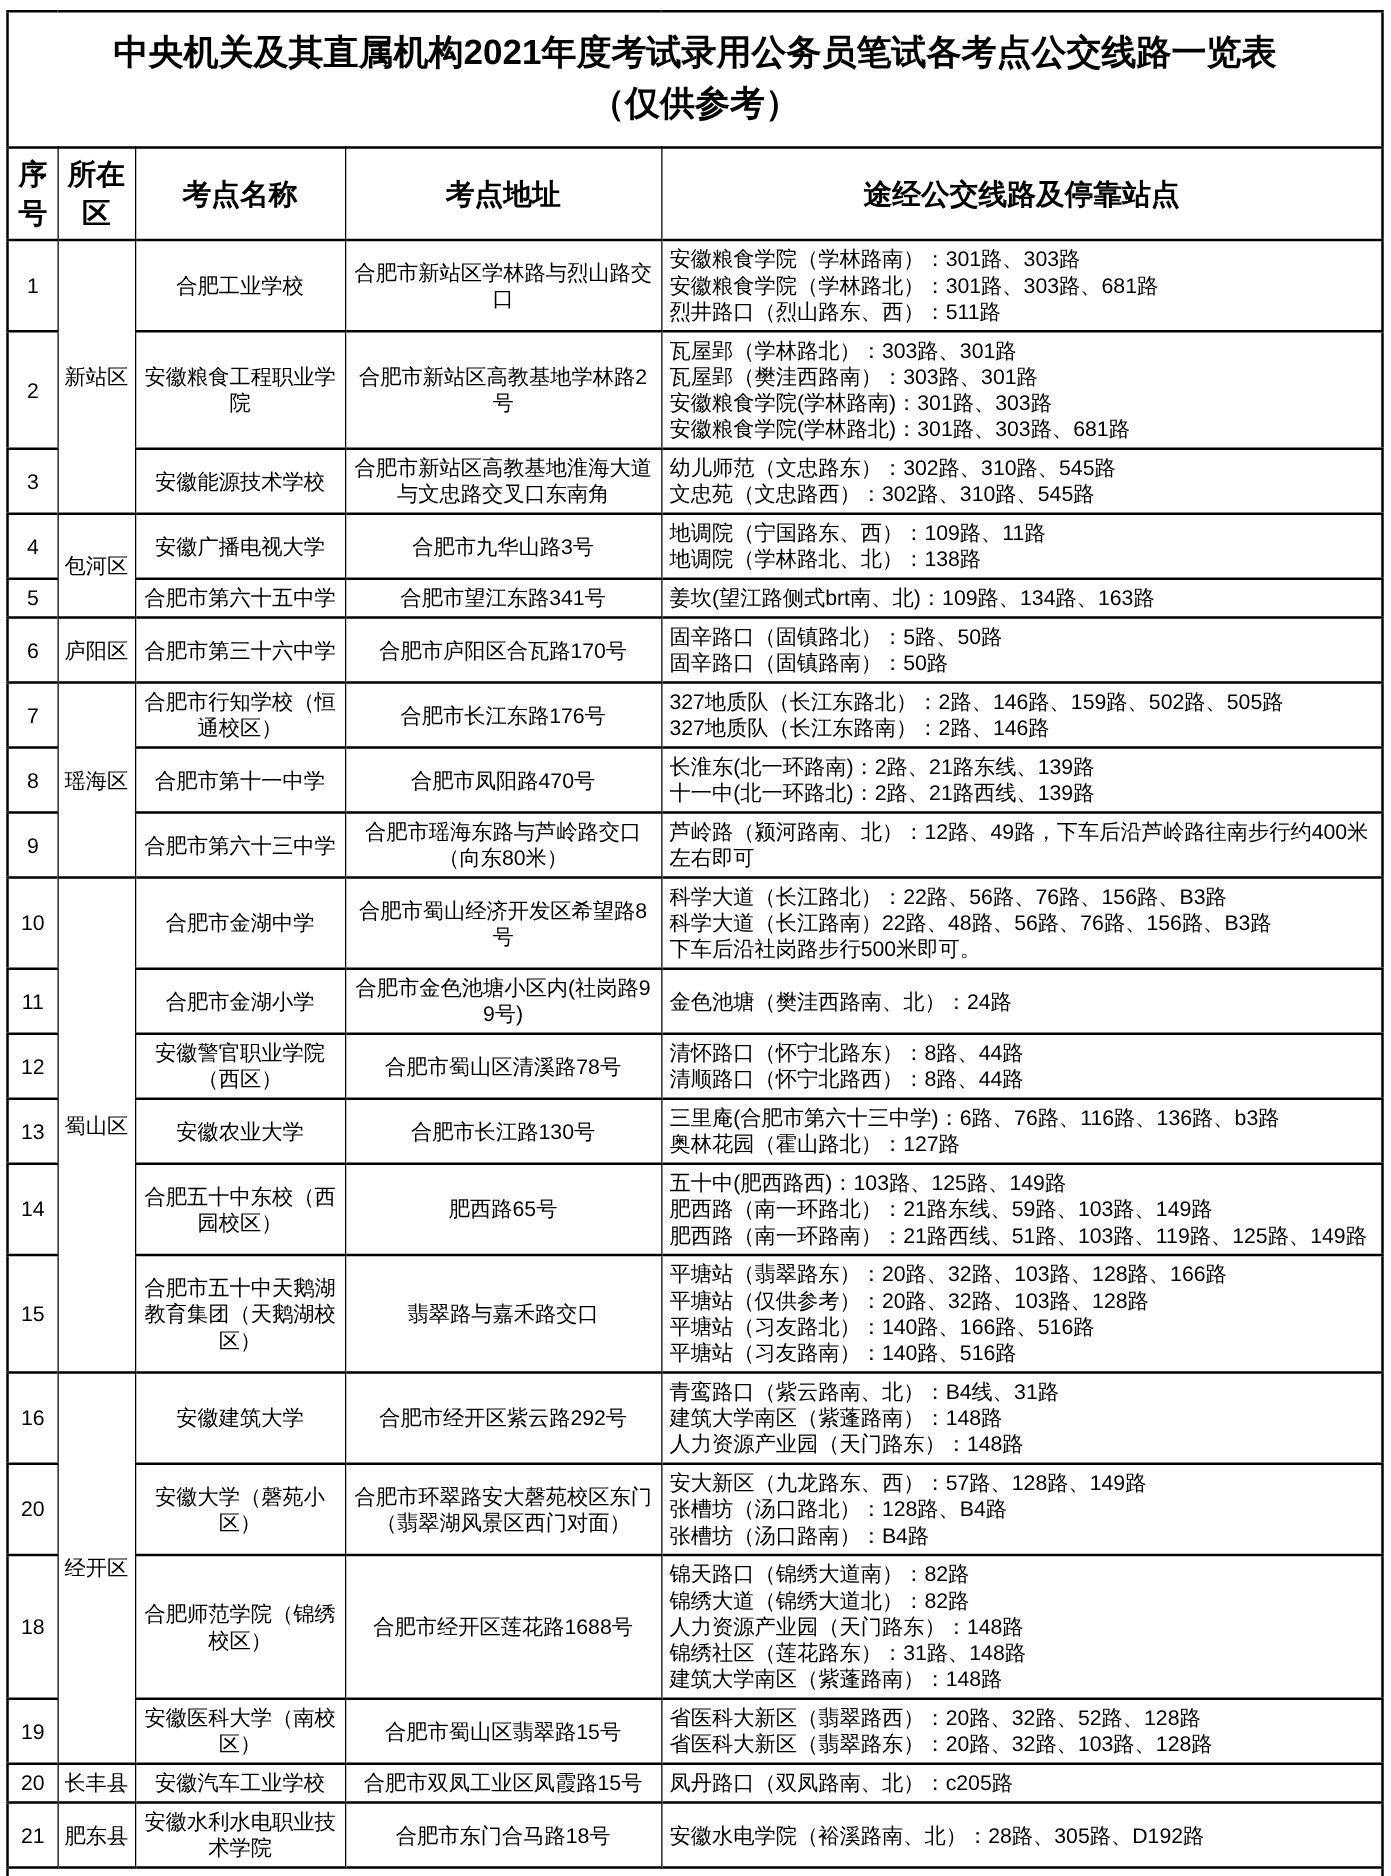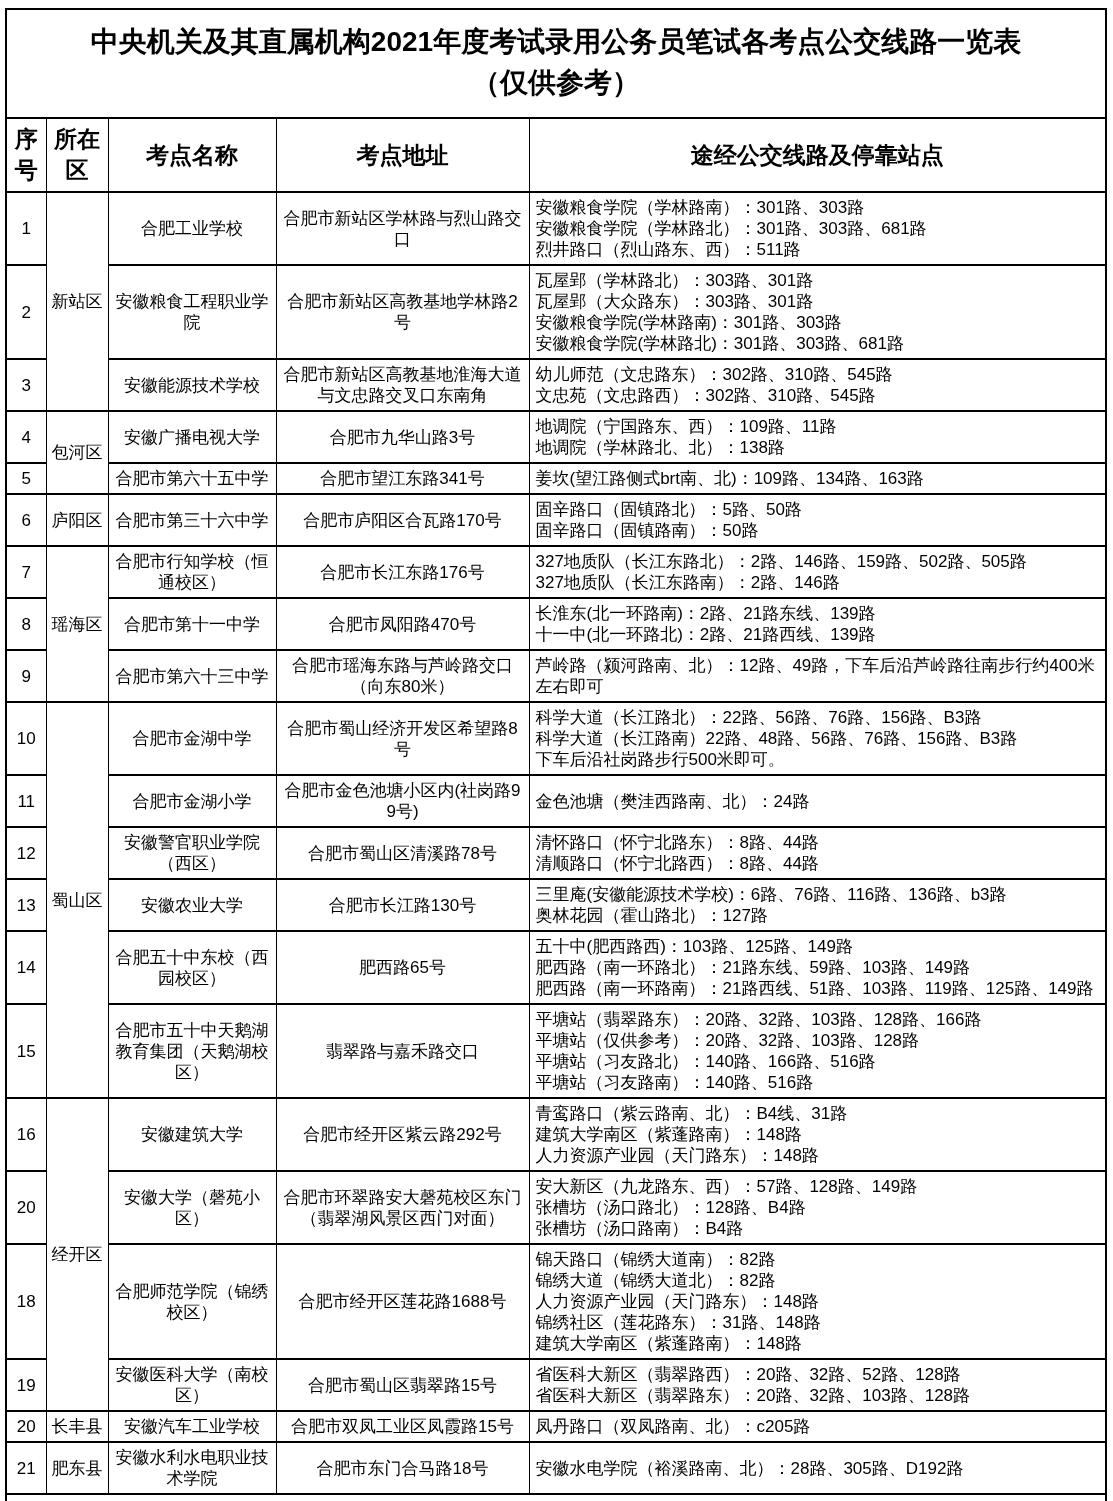--- a/index.html
+++ b/index.html
@@ -92,21 +92,21 @@
           <div class="route-line">安徽粮食学院（学林路北）：301路、303路、681路</div>
           <div class="route-line">烈井路口（烈山路东、西）：511路</div>
         </td>
       </tr>
       <tr>
         <td class="c-no">2</td>
         <td class="c-name">安徽粮食工程职业学院</td>
         <td class="c-addr">合肥市新站区高教基地学林路2号</td>
         <td class="c-routes">
           <div class="route-line">瓦屋郢（学林路北）：303路、301路</div>
-          <div class="route-line">瓦屋郢（大众路东）：303路、301路</div>
+          <div class="route-line">瓦屋郢（樊洼西路南）：303路、301路</div>
           <div class="route-line">安徽粮食学院(学林路南)：301路、303路</div>
           <div class="route-line">安徽粮食学院(学林路北)：301路、303路、681路</div>
         </td>
       </tr>
       <tr>
         <td class="c-no">3</td>
         <td class="c-name">安徽能源技术学校</td>
         <td class="c-addr">合肥市新站区高教基地淮海大道与文忠路交叉口东南角</td>
         <td class="c-routes">
           <div class="route-line">幼儿师范（文忠路东）：302路、310路、545路</div>
@@ -194,21 +194,21 @@
         <td class="c-routes">
           <div class="route-line">清怀路口（怀宁北路东）：8路、44路</div>
           <div class="route-line">清顺路口（怀宁北路西）：8路、44路</div>
         </td>
       </tr>
       <tr>
         <td class="c-no">13</td>
         <td class="c-name">安徽农业大学</td>
         <td class="c-addr">合肥市长江路130号</td>
         <td class="c-routes">
-          <div class="route-line">三里庵(安徽能源技术学校)：6路、76路、116路、136路、b3路</div>
+          <div class="route-line">三里庵(合肥市第六十三中学)：6路、76路、116路、136路、b3路</div>
           <div class="route-line">奥林花园（霍山路北）：127路</div>
         </td>
       </tr>
       <tr>
         <td class="c-no">14</td>
         <td class="c-name">合肥五十中东校（西园校区）</td>
         <td class="c-addr">肥西路65号</td>
         <td class="c-routes">
           <div class="route-line">五十中(肥西路西)：103路、125路、149路</div>
           <div class="route-line">肥西路（南一环路北）：21路东线、59路、103路、149路</div>

